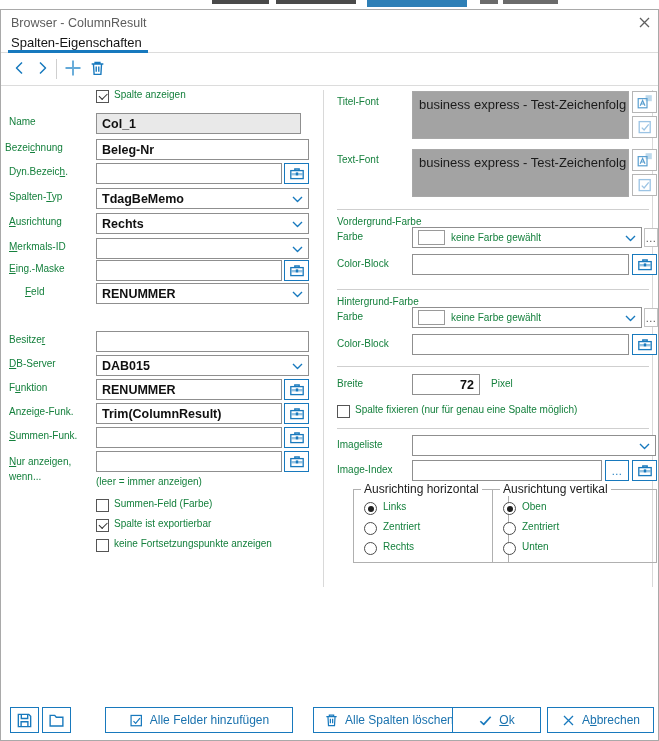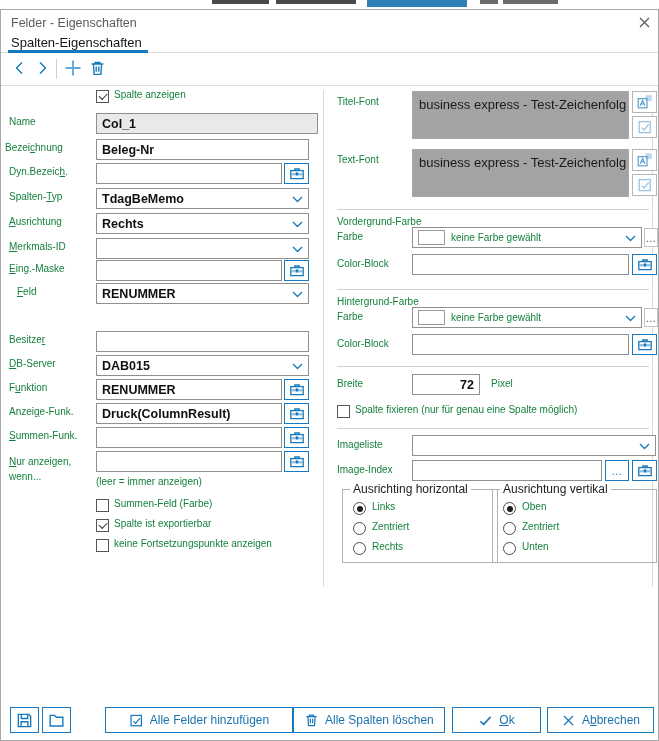--- a/index.html
+++ b/index.html
@@ -85,21 +85,21 @@
 <div>
   <div class="frag" style="left:212px;top:0;width:57px;height:4px"></div>
   <div class="frag" style="left:276px;top:0;width:80px;height:4px"></div>
   <div class="frag" style="left:367px;top:0;width:100px;height:7px;background:#2e7fb6"></div>
   <div class="frag" style="left:480px;top:0;width:18px;height:4px;background:#6b6b6b"></div>
   <div class="frag" style="left:503px;top:0;width:55px;height:4px;background:#6b6b6b"></div>
 </div>
 
 <div class="dialog">
 
-  <span class="a title" style="left:10px;top:6px">Felder - Eigenschaften</span>
+  <span class="a title" style="left:10px;top:6px">Browser - ColumnResult</span>
   <span class="a" style="left:636px;top:5px;color:#5f5f5f">
     <svg class="ic" width="15" height="15" viewBox="0 0 16 16">
         <use href="#s-x"></use>
       </svg>
   </span>
 
   <span class="a tabl" style="left:10px;top:25px">Spalten-Eigenschaften</span>
   <div class="sep-h" style="left:0;top:42px;width:657px;background:#dcdcdc"></div>
   <div class="a" style="left:7px;top:40px;width:140px;height:3px;background:#1779be"></div>
 
@@ -126,21 +126,21 @@
     </span>
   <div class="sep-h" style="left:0;top:75px;width:657px;background:#dcdcdc"></div>
 
   <div class="sep-v" style="left:322px;top:80px;height:497px"></div>
   <div class="sep-v" style="left:651px;top:80px;height:497px"></div>
 
   <span class="cb checked a" style="left:95px;top:80px"></span>
   <span class="a t" style="left:113px;top:79px">Spalte anzeigen</span>
 
   <span class="a t" style="left:8px;top:106px">Name</span>
-  <div class="fld ro" style="left:95px;top:103px;width:222px">
+  <div class="fld ro" style="left:95px;top:103px;width:205px">
       <span class="val">Col_1</span>
     </div>
 
   <span class="a t" style="left:4px;top:132px">Bezei<u>c</u>hnung</span>
   <div class="fld" style="left:95px;top:129px;width:213px">
       <span class="val">Beleg-Nr</span>
     </div>
 
   <span class="a t" style="left:8px;top:156px">Dyn.Bezeic<u>h</u>.</span>
   <div class="fld" style="left:95px;top:153px;width:186px">
@@ -179,21 +179,21 @@
   <span class="a t" style="left:8px;top:253px"><u>E</u>ing.-Maske</span>
   <div class="fld" style="left:95px;top:250px;width:186px">
       <span class="val"></span>
     </div>
   <span class="tbtn" style="left:283px;top:250px">
       <svg class="ic" width="16" height="16" viewBox="0 0 16 16">
         <use href="#s-brief"></use>
       </svg>
     </span>
 
-  <span class="a t" style="left:16px;top:276px"><u>F</u>eld</span>
+  <span class="a t" style="left:24px;top:276px"><u>F</u>eld</span>
   <div class="fld" style="left:95px;top:273px;width:213px">
       <span class="val">RENUMMER</span>
       <svg class="chev" width="11" height="7" viewBox="0 0 11 7">
         <use href="#s-chevd"></use>
       </svg>
     </div>
 
   <span class="a t" style="left:8px;top:324px">Besitze<u>r</u></span>
   <div class="fld" style="left:95px;top:321px;width:213px">
       <span class="val"></span>
@@ -212,21 +212,21 @@
       <span class="val">RENUMMER</span>
     </div>
   <span class="tbtn" style="left:283px;top:369px">
       <svg class="ic" width="16" height="16" viewBox="0 0 16 16">
         <use href="#s-brief"></use>
       </svg>
     </span>
 
   <span class="a t" style="left:8px;top:396px">Anzei<u>g</u>e-Funk.</span>
   <div class="fld" style="left:95px;top:393px;width:186px">
-      <span class="val">Druck(ColumnResult)</span>
+      <span class="val">Trim(ColumnResult)</span>
     </div>
   <span class="tbtn" style="left:283px;top:393px">
       <svg class="ic" width="16" height="16" viewBox="0 0 16 16">
         <use href="#s-brief"></use>
       </svg>
     </span>
 
   <span class="a t" style="left:8px;top:420px"><u>S</u>ummen-Funk.</span>
   <div class="fld" style="left:95px;top:417px;width:186px">
       <span class="val"></span>
@@ -355,21 +355,21 @@
   <div class="fld" style="left:411px;top:450px;width:190px">
       <span class="val"></span>
     </div>
   <span class="tbtn" style="left:604px;top:450px;width:24px">...</span>
   <span class="tbtn" style="left:631px;top:450px">
       <svg class="ic" width="16" height="16" viewBox="0 0 16 16">
         <use href="#s-brief"></use>
       </svg>
     </span>
 
-  <div class="grp" style="left:341px;top:479px;width:156px;height:74px">
+  <div class="grp" style="left:352px;top:479px;width:156px;height:74px">
     <span class="gt">Ausrichting horizontal</span>
     <span class="radio checked" style="left:10px;top:12px"></span>
     <span class="a t" style="left:29px;top:11px">Links</span>
     <span class="radio" style="left:10px;top:32px"></span>
     <span class="a t" style="left:29px;top:31px">Zentriert</span>
     <span class="radio" style="left:10px;top:52px"></span>
     <span class="a t" style="left:29px;top:51px">Rechts</span>
   </div>
   <div class="grp" style="left:491px;top:479px;width:165px;height:74px">
     <span class="gt">Ausrichtung vertikal</span>
@@ -391,21 +391,21 @@
         <use href="#s-folder"></use>
       </svg>
     </span>
 
   <span class="fbtn" style="left:104px;top:697px;width:188px">
     <svg class="ic" width="15" height="15" viewBox="0 0 16 16" style="color:#1879bd">
         <use href="#s-checksq"></use>
       </svg>
     <span>Alle Felder hinzufügen</span>
   </span>
-  <span class="fbtn" style="left:292px;top:697px">
+  <span class="fbtn" style="left:312px;top:697px">
     <svg class="ic" width="15" height="15" viewBox="0 0 16 16" style="color:#1879bd">
         <use href="#s-trash"></use>
       </svg>
     <span>Alle Spalten löschen</span>
   </span>
 
   <span class="fbtn" style="left:451px;top:697px;width:89px">
     <svg class="ic" width="15" height="15" viewBox="0 0 16 16" style="color:#1879bd">
         <use href="#s-check"></use>
       </svg>

